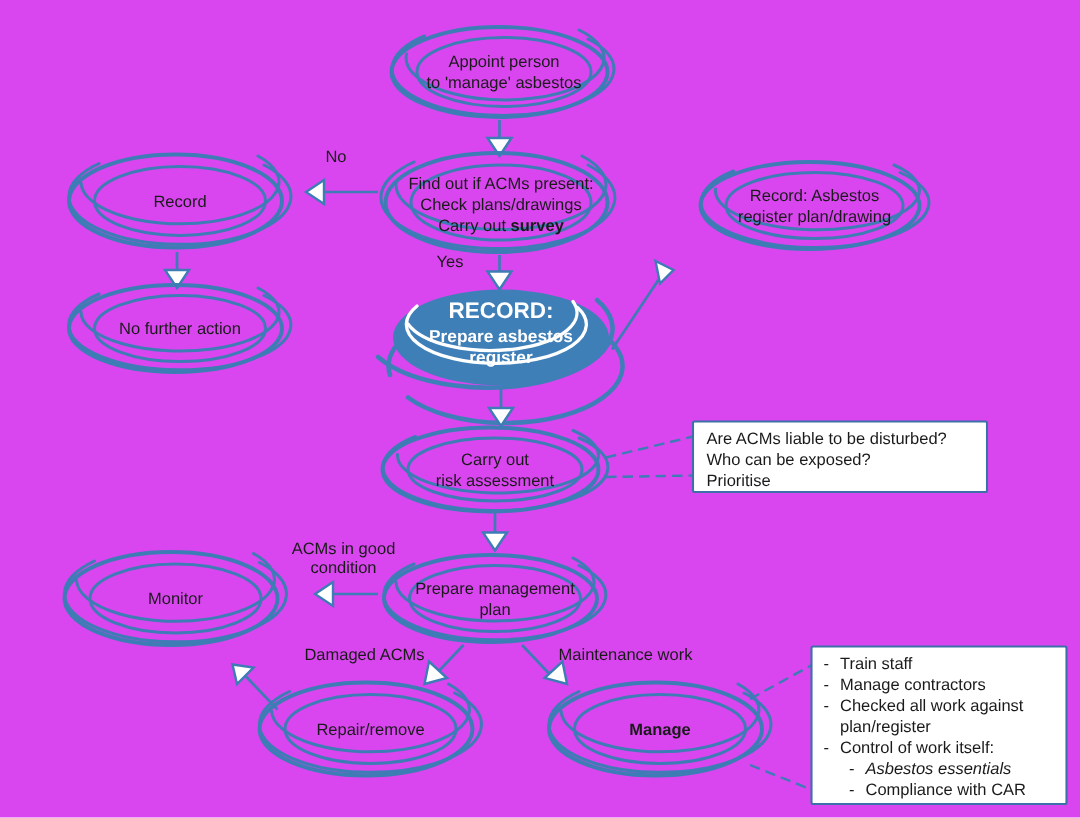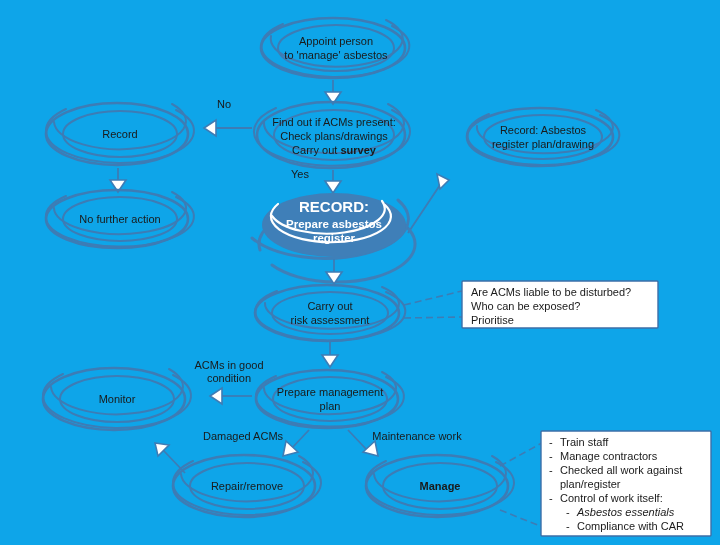--- a/index.html
+++ b/index.html
@@ -4,21 +4,21 @@
 <style>
   html, body {
     margin: 0;
     padding: 0;
     background: #ffffff;
   }
   #canvas {
     position: relative;
     width: 720px;
     height: 545px;
-    background: #0ea5e9;
+    background: #d946ef;
     font-family: "Liberation Sans", sans-serif;
     overflow: hidden;
   }
   svg#diagram {
     position: absolute;
     top: 0;
     left: 0;
     width: 720px;
     height: 545px;
   }

